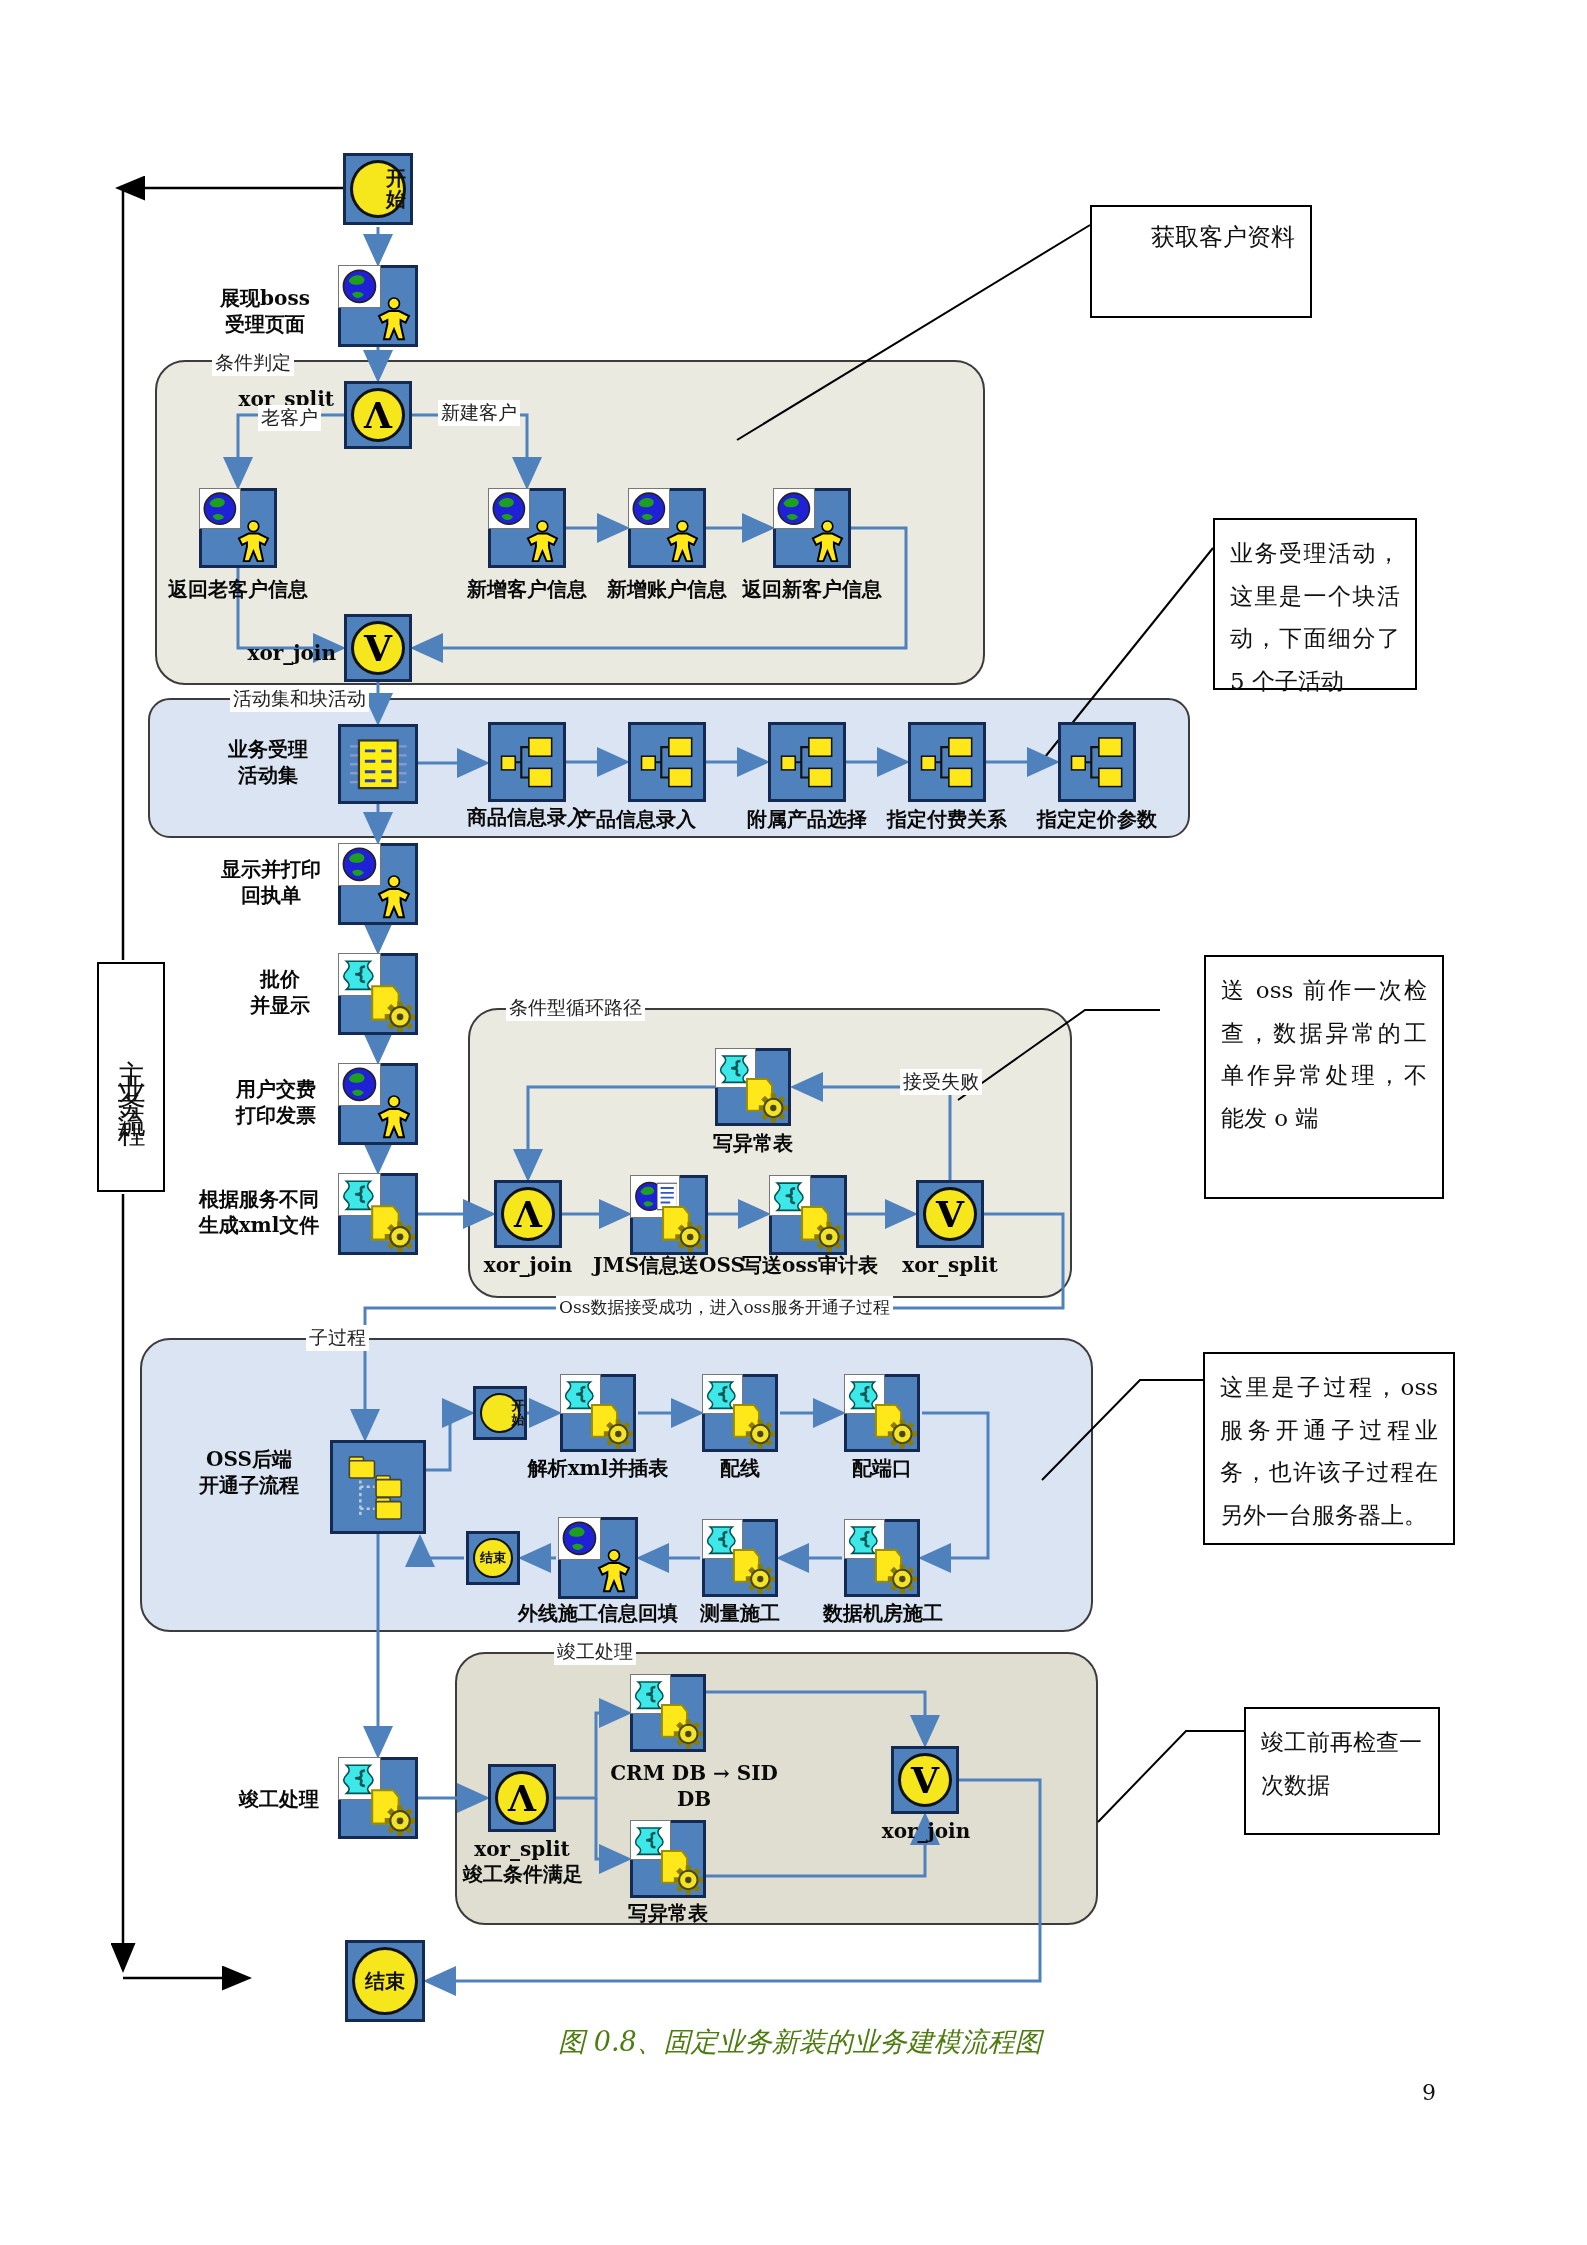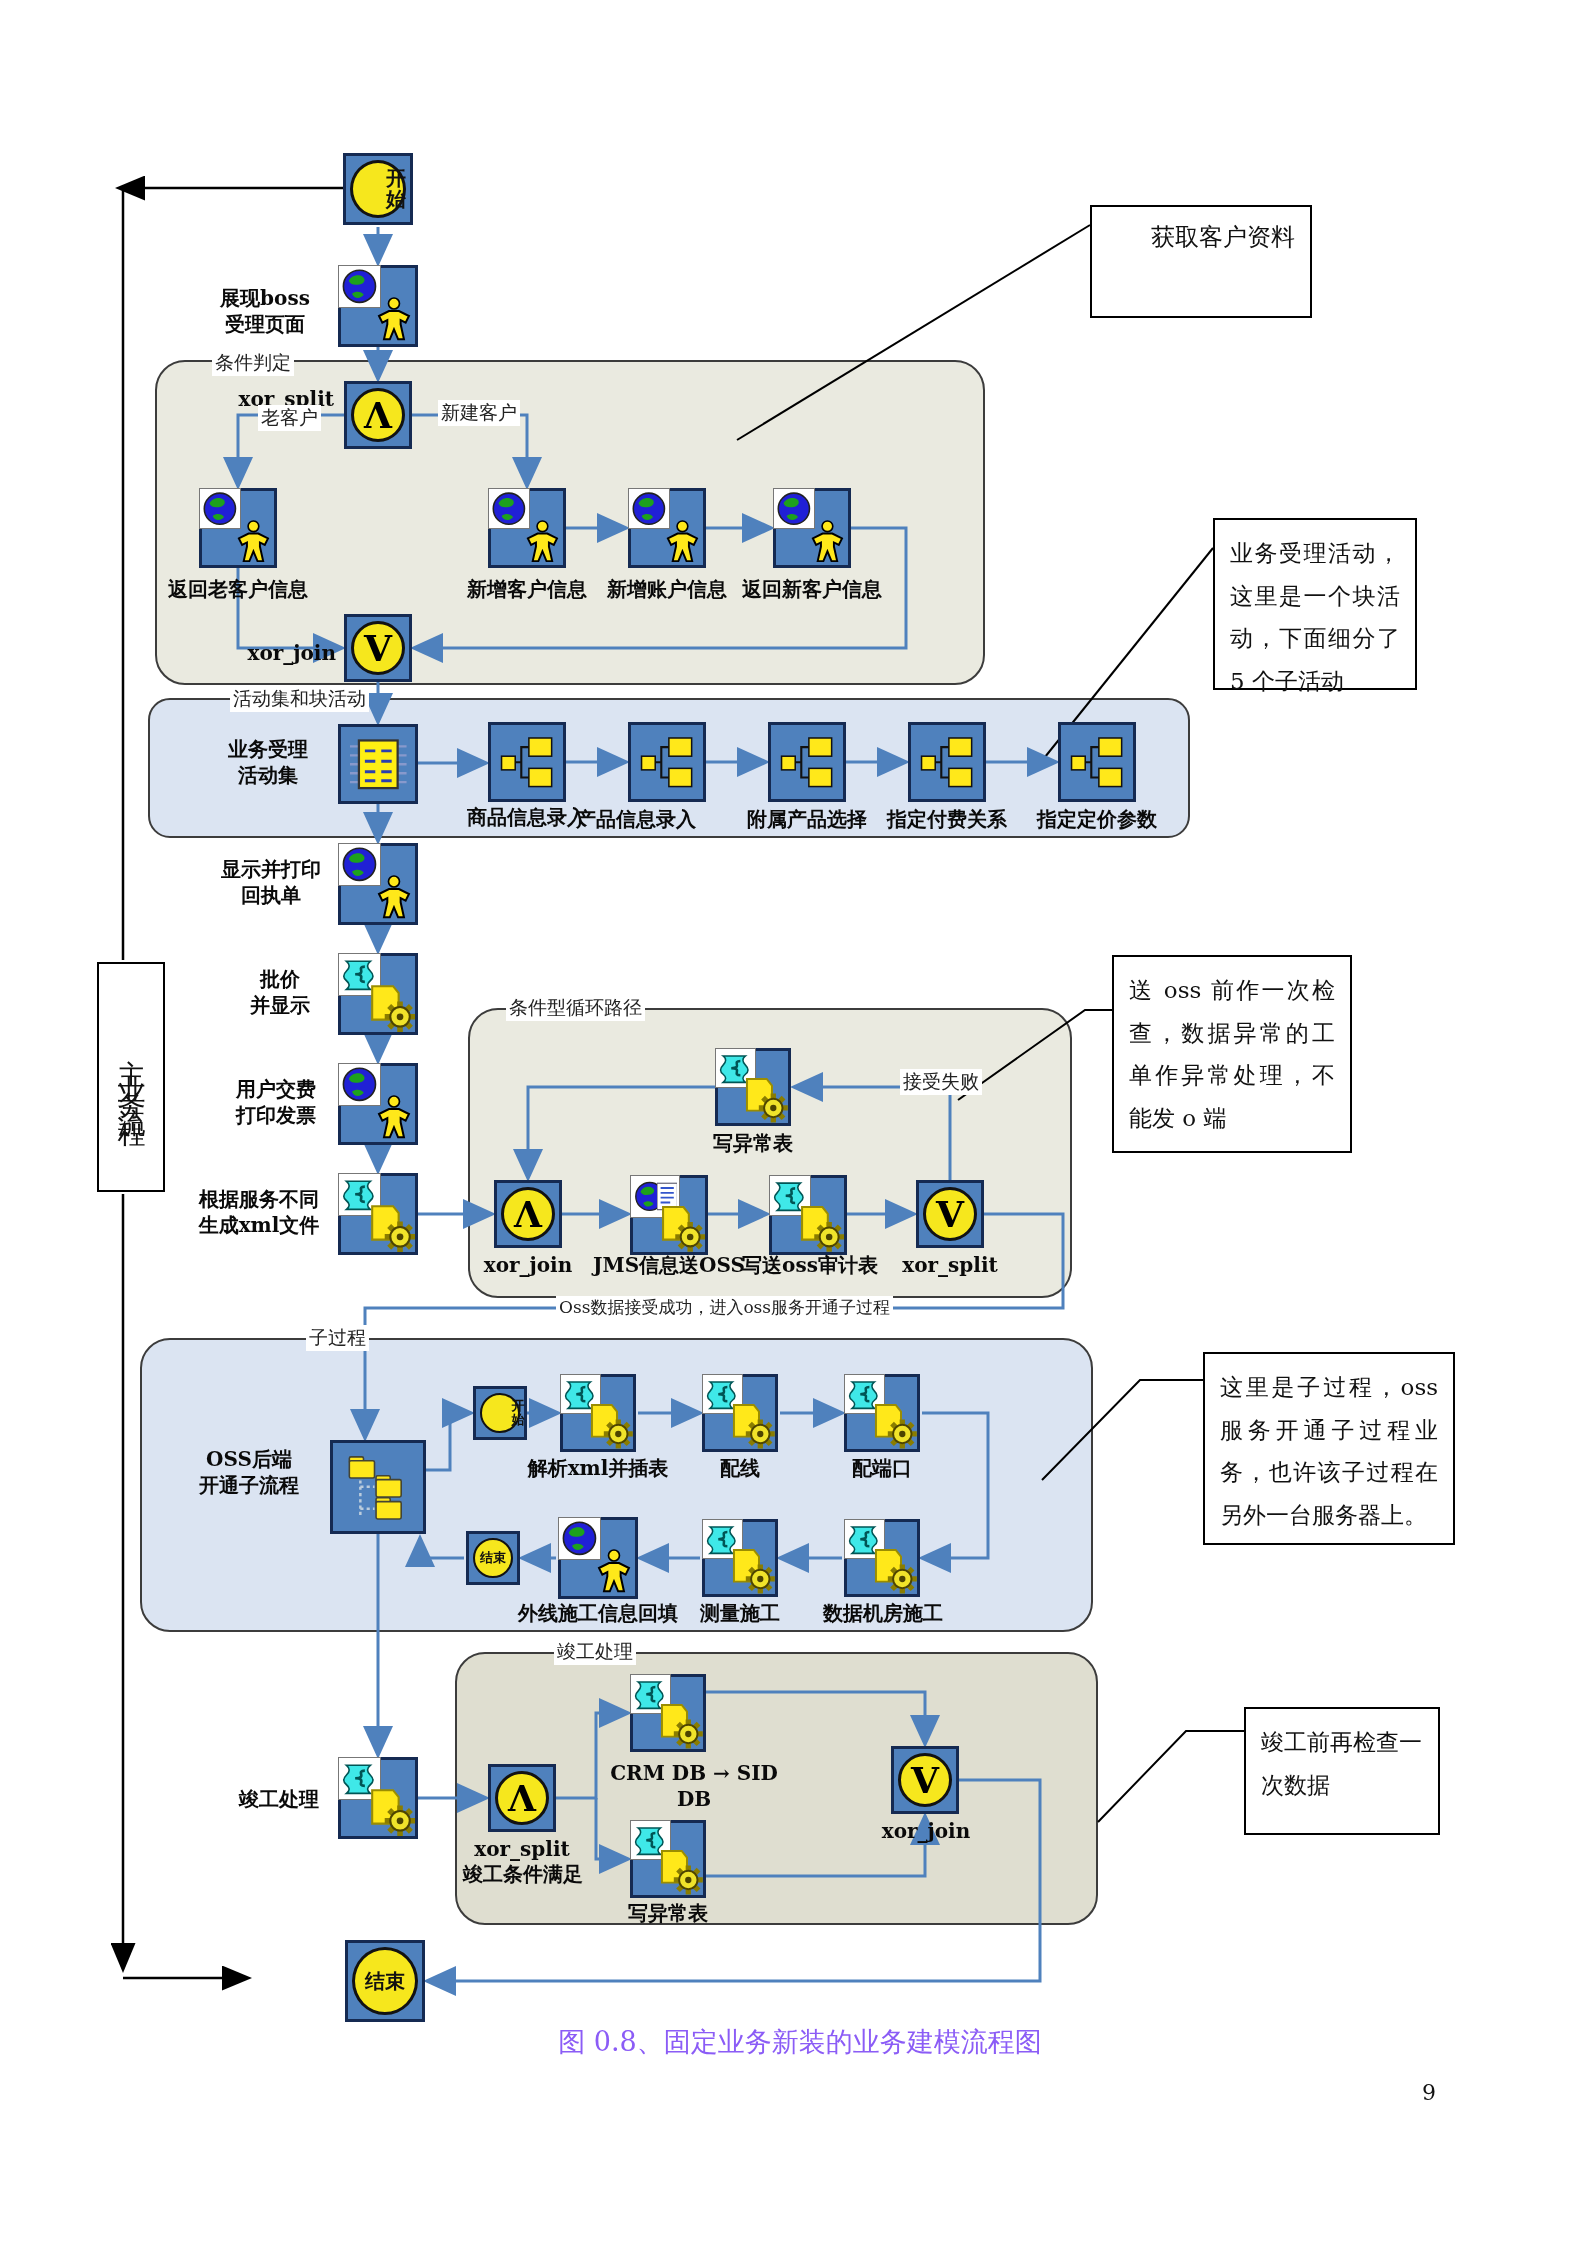--- a/index.html
+++ b/index.html
@@ -28,21 +28,21 @@
   .evt-t.tiny{font-size:13px;}
   .gate-g{font-weight:bold;font-size:36px;color:#000;line-height:1;}
   .lbl{position:absolute;z-index:3;font-weight:bold;font-size:20px;color:#0a0a0a;text-align:center;
        white-space:pre-line;line-height:1.3;}
   .tag{position:absolute;z-index:3;font-size:19px;background:#fff;padding:0 3px;white-space:nowrap;color:#222;}
   .ann{position:absolute;z-index:4;background:#fff;border:2.5px solid #000;font-size:23px;color:#111;
        padding:12px 15px;line-height:1.85;text-align:justify;box-sizing:border-box;}
   .vrail{position:absolute;z-index:3;background:#fff;border:2.5px solid #000;display:flex;
          align-items:center;justify-content:center;box-sizing:border-box;}
   .vrail span{writing-mode:vertical-rl;text-orientation:upright;font-size:28px;letter-spacing:16px;color:#111;}
-  .caption{position:absolute;z-index:3;font-size:27px;color:#8b5cf6;white-space:nowrap;transform:translateX(-50%);}
+  .caption{position:absolute;z-index:3;font-size:27px;color:#4d7c0f;white-space:nowrap;transform:translateX(-50%);font-style:italic;}
   .pageno{position:absolute;z-index:3;font-size:22px;color:#111;}
 </style>
 </head>
 <body>
 
 <div id="canvas">
 
   <svg width="0" height="0" style="position:absolute">
     <defs>
       <g id="globe">
@@ -570,20 +570,20 @@
   <div class="lbl" style="left:876px;top:1818px;width:100px">xor_join</div>
 
   <div class="node" style="left:345px;top:1940px;width:80px;height:82px">
     <span class="evt">
       <span class="evt-t">结束</span>
     </span>
   </div>
 
   <div class="ann" style="left:1090px;top:205px;width:222px;height:113px;font-size:24px;line-height:1.5;text-align:right">获取客户资料</div>
   <div class="ann" style="left:1213px;top:518px;width:204px;height:172px">业务受理活动，这里是一个块活动，下面细分了 5 个子活动</div>
-  <div class="ann" style="left:1112px;top:955px;width:240px;height:198px">送 oss 前作一次检查，数据异常的工单作异常处理，不能发 o 端</div>
+  <div class="ann" style="left:1204px;top:955px;width:240px;height:244px">送 oss 前作一次检查，数据异常的工单作异常处理，不能发 o 端</div>
   <div class="ann" style="left:1203px;top:1352px;width:252px;height:193px">这里是子过程，oss 服务开通子过程业务，也许该子过程在另外一台服务器上。</div>
   <div class="ann" style="left:1244px;top:1707px;width:196px;height:128px;text-align:left">竣工前再检查一次数据</div>
 
   <div class="caption" style="left:800px;top:2024px">图 0.8、固定业务新装的业务建模流程图</div>
   <div class="pageno" style="left:1422px;top:2080px">9</div>
 
 </div>
 
 </body></html>

